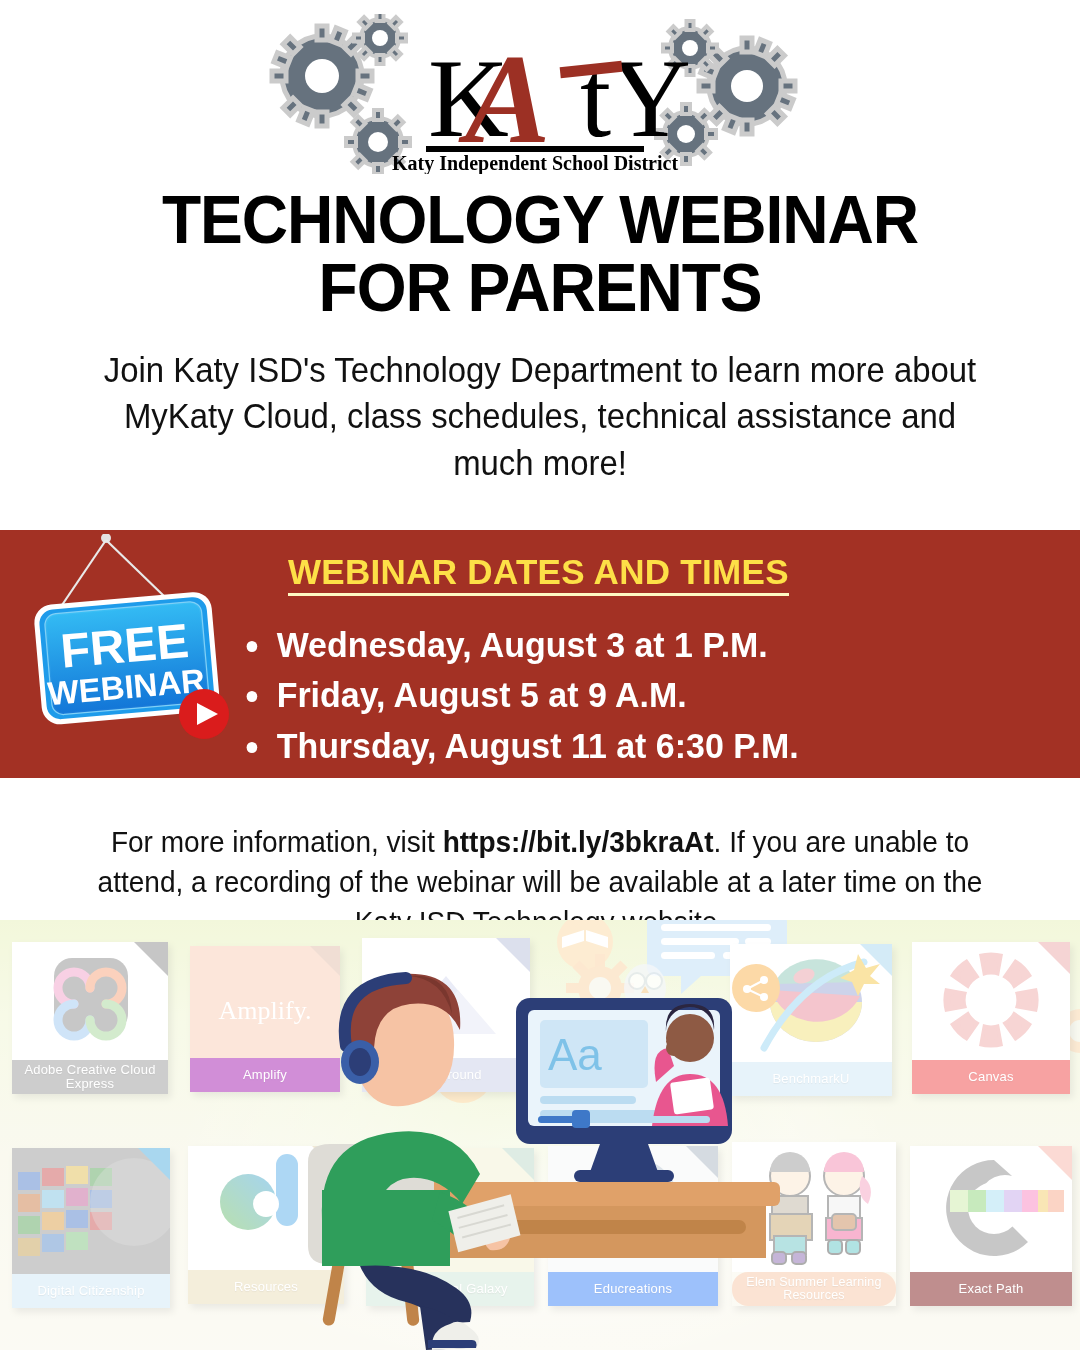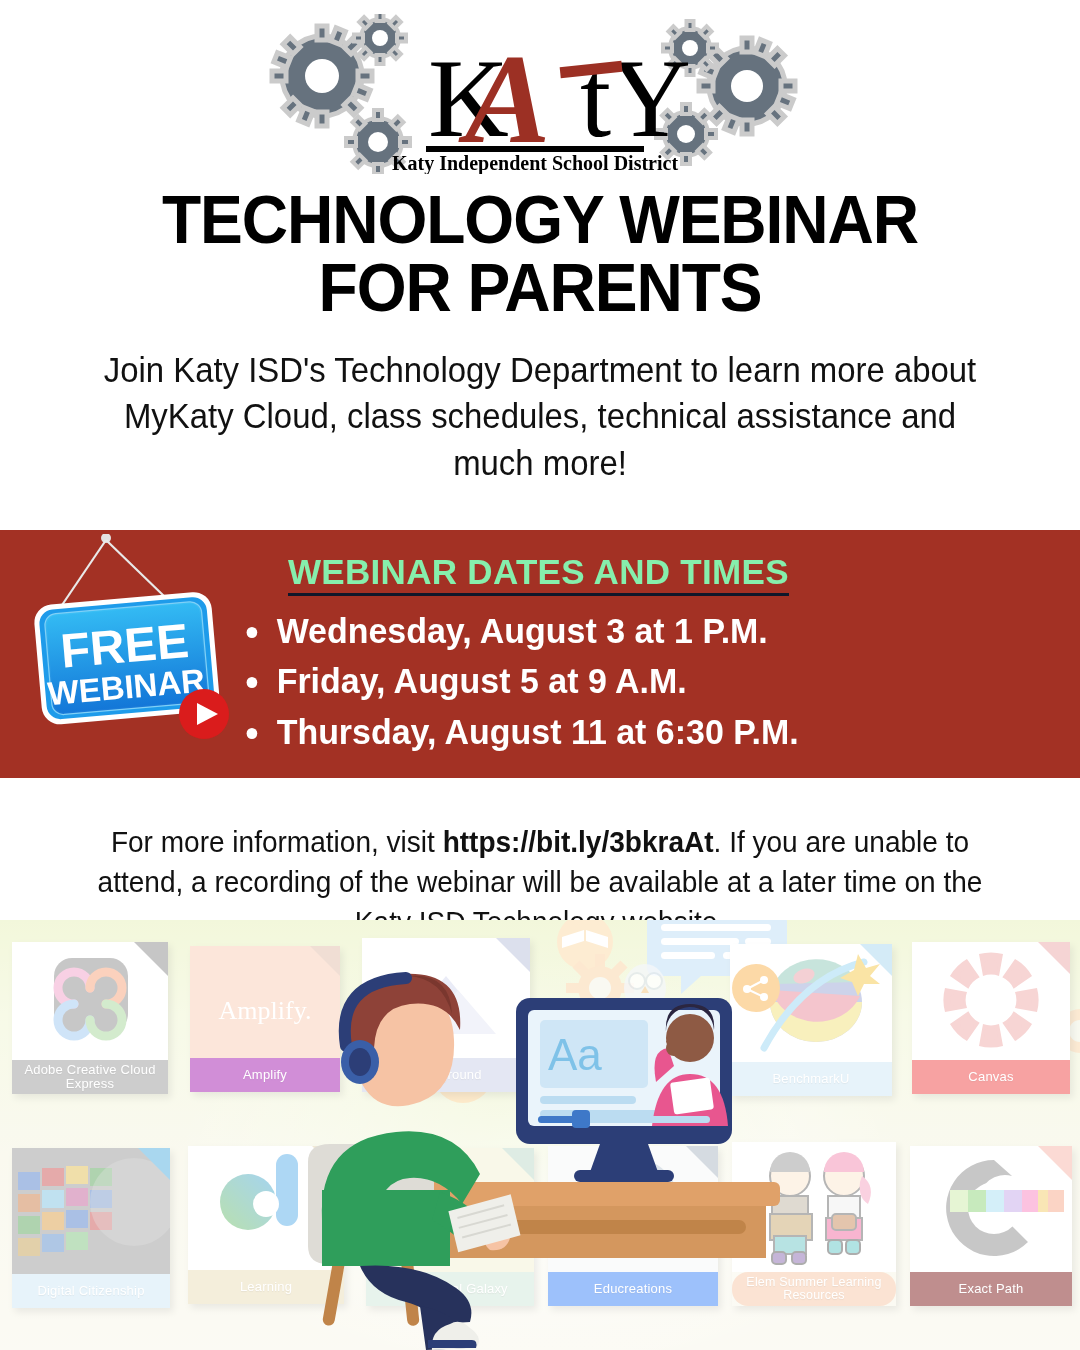--- a/index.html
+++ b/index.html
@@ -33,25 +33,25 @@
   
   .banner{
     position:absolute;left:0;top:530px;width:1080px;height:248px;
     background:#A33124;overflow:hidden;
   }
   .sign-area{position:absolute;left:18px;top:4px;width:230px;height:244px;}
   .sign-svg{position:absolute;left:0;top:0;}
 
   .banner-content{position:absolute;left:233px;top:22px;width:840px;}
   .banner-title{
-    display:inline-block;color:#86efac;font-weight:bold;font-size:35px;
-    letter-spacing:0.3px;border-bottom:3px solid #0f172a;padding-bottom:1px;
+    display:inline-block;color:#fde047;font-weight:bold;font-size:35px;
+    letter-spacing:0.3px;border-bottom:3px solid #fef9c3;padding-bottom:1px;
     margin-left:55px;
   }
-  .banner-list{list-style:none;margin:10px 0 0 0;padding:0;}
+  .banner-list{list-style:none;margin:24px 0 0 0;padding:0;}
   .banner-list li{
     position:relative;color:#fff;font-weight:bold;font-size:35px;
     line-height:1.44;padding-left:45px;
     transform:scaleX(0.97);transform-origin:left center;
   }
   .banner-list li:before{
     content:"";position:absolute;left:14px;top:21px;
     width:11px;height:11px;border-radius:50%;background:#fff;
   }
 
@@ -452,21 +452,21 @@
             <linearGradient id="dbg" x1="0" y1="1" x2="1" y2="0">
               <stop offset="0" stop-color="#72c05e"></stop>
                 <stop offset="1" stop-color="#4aa8e0"></stop>
             </linearGradient>
           </defs>
           <rect x="88" y="8" width="22" height="72" rx="11" fill="#5aaee8"></rect>
           <path d="M88 56 a28 28 0 1 1 -28 -28 a28 28 0 0 1 28 28 z" fill="url(#dbg)"></path>
           <circle cx="78" cy="58" r="13" fill="#ffffff"></circle>
         </svg>
       </div>
-      <div class="cap" style="background:#e9dcb6">Learning</div>
+      <div class="cap" style="background:#e9dcb6">Resources</div>
     </div>
 
     <div class="tile" style="left:366px;top:228px;width:168px;height:158px;">
       <div class="face" style="background:#f2efd6">
         <div class="corner" style="border-top:32px solid #bcd9c8;border-left:32px solid transparent;"></div>
         <svg width="168" height="124" viewBox="0 0 168 124">
           <rect width="168" height="124" fill="#f3f0d2"></rect>
           <g fill="#ddd46a" font-family="'Liberation Sans',sans-serif" font-weight="bold" font-size="30">
             <text x="28" y="48">X X</text>
               <text x="36" y="86">Y Y</text>

